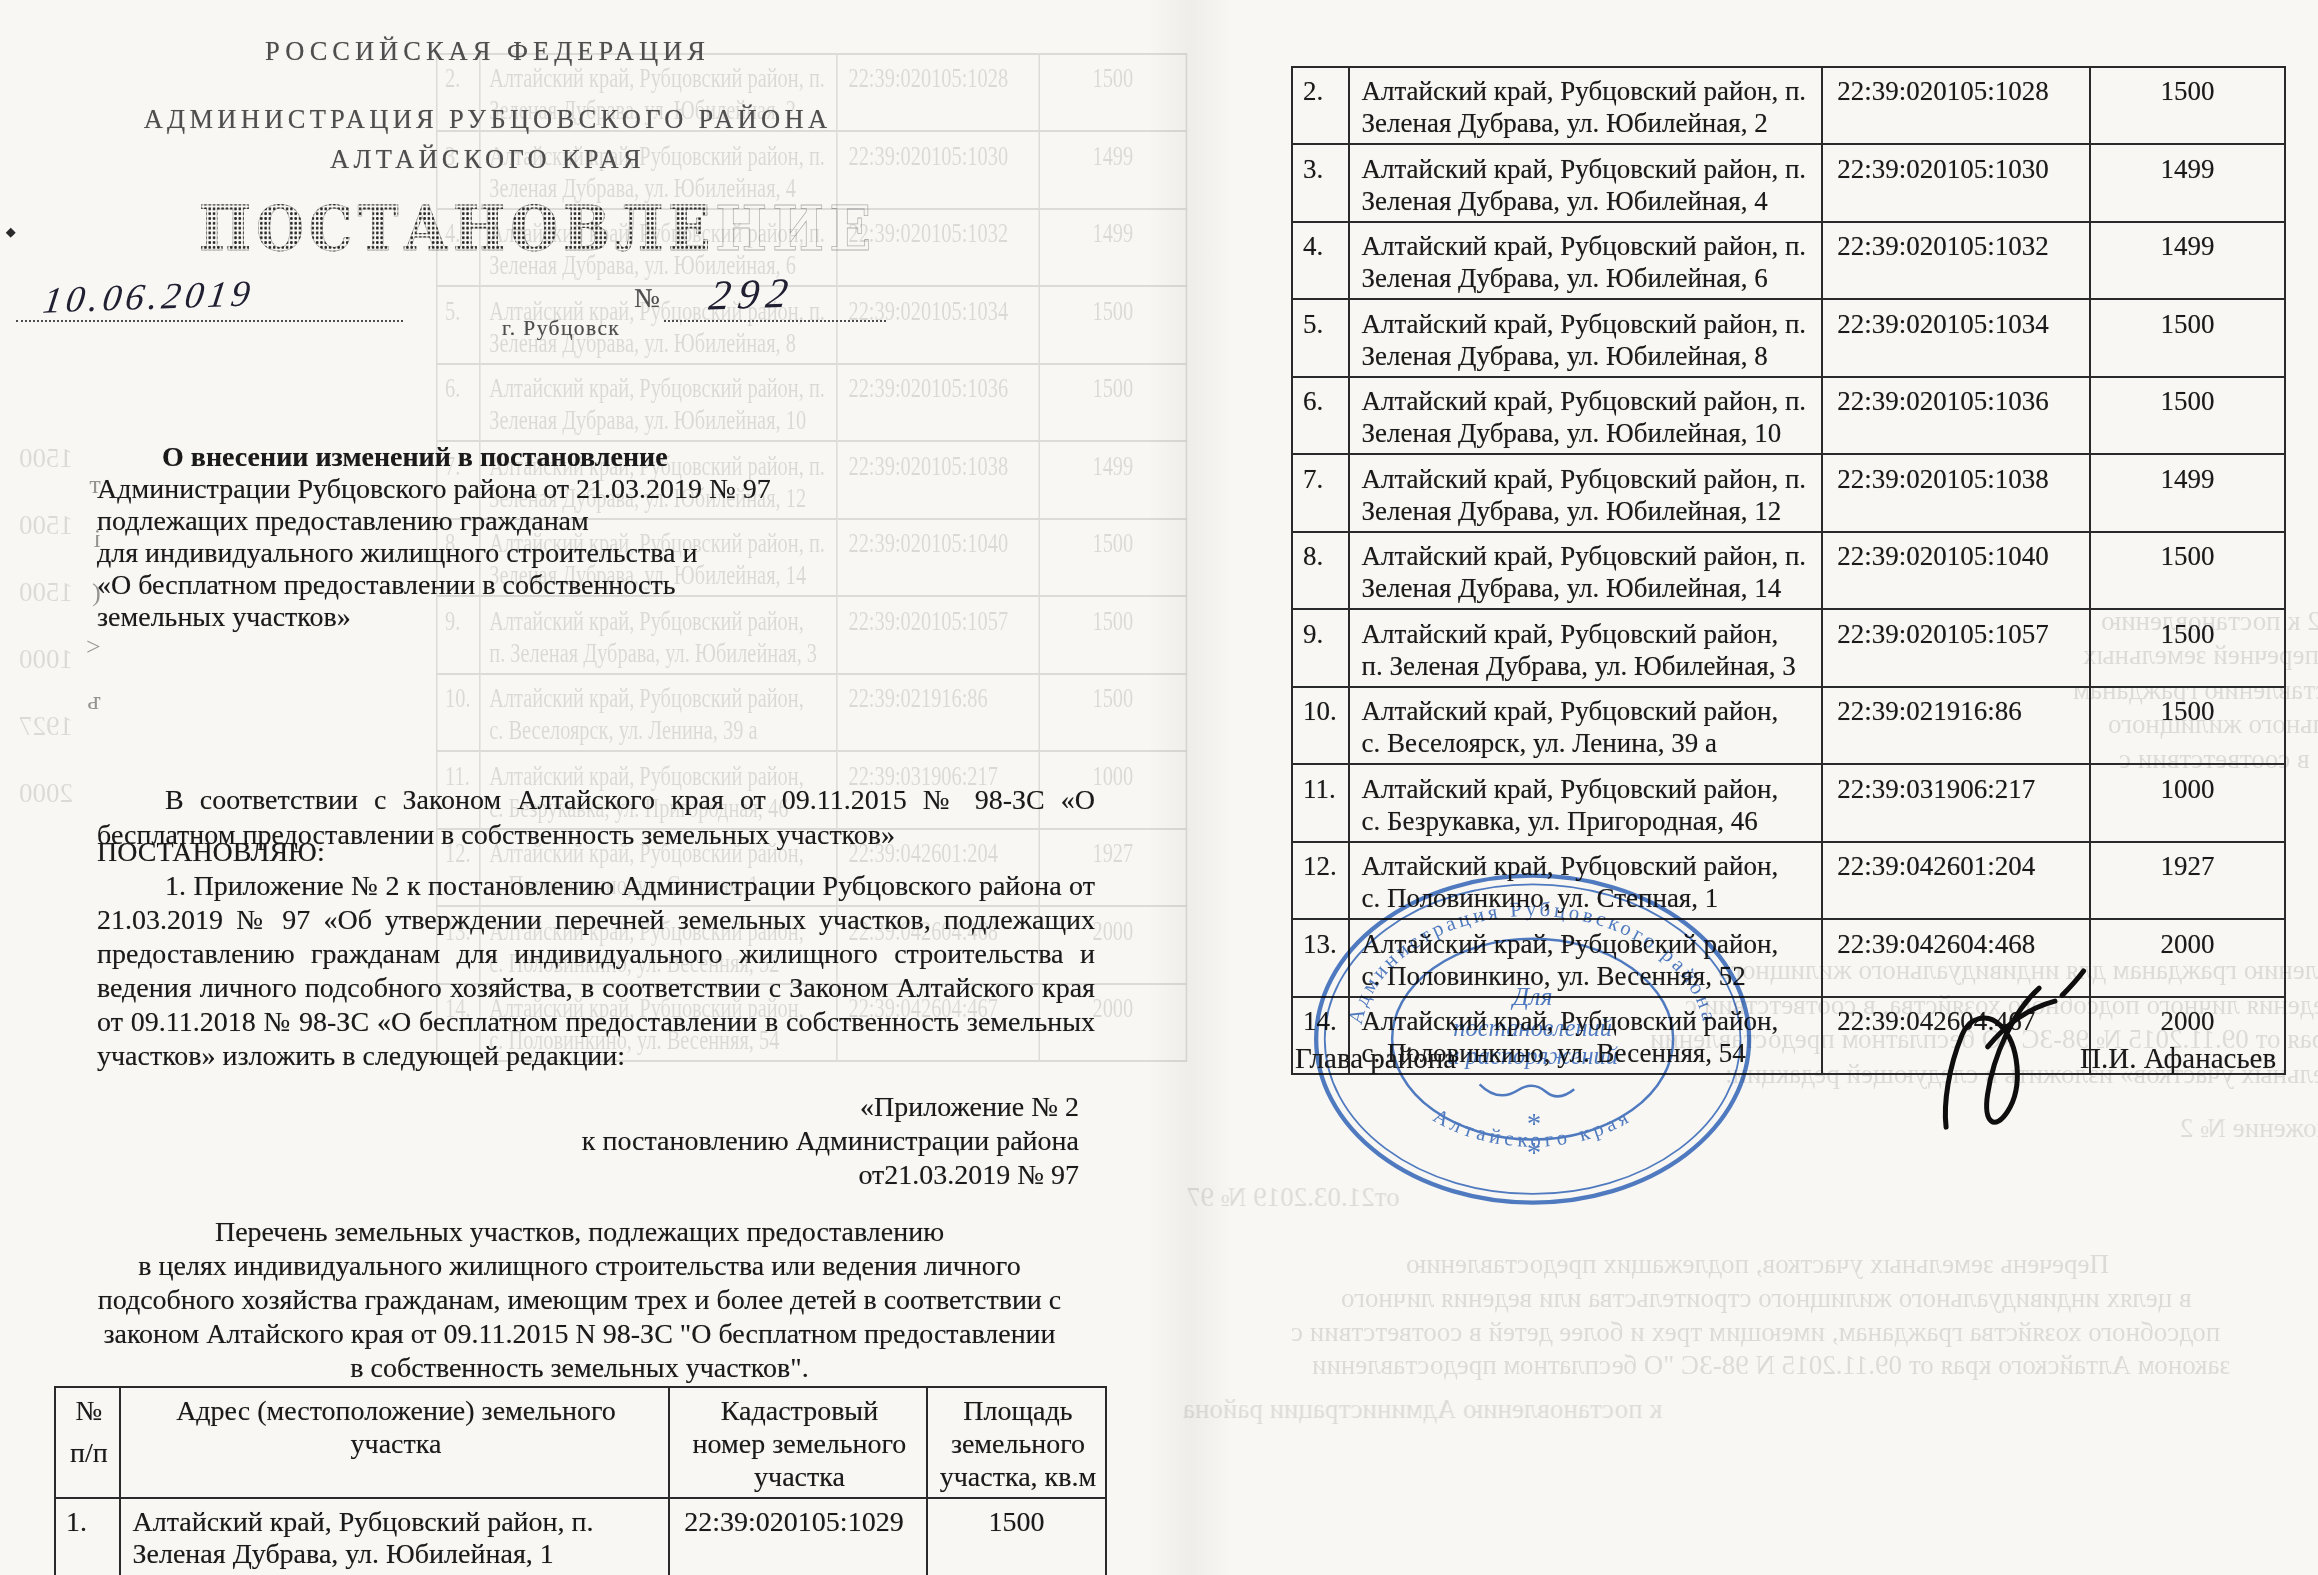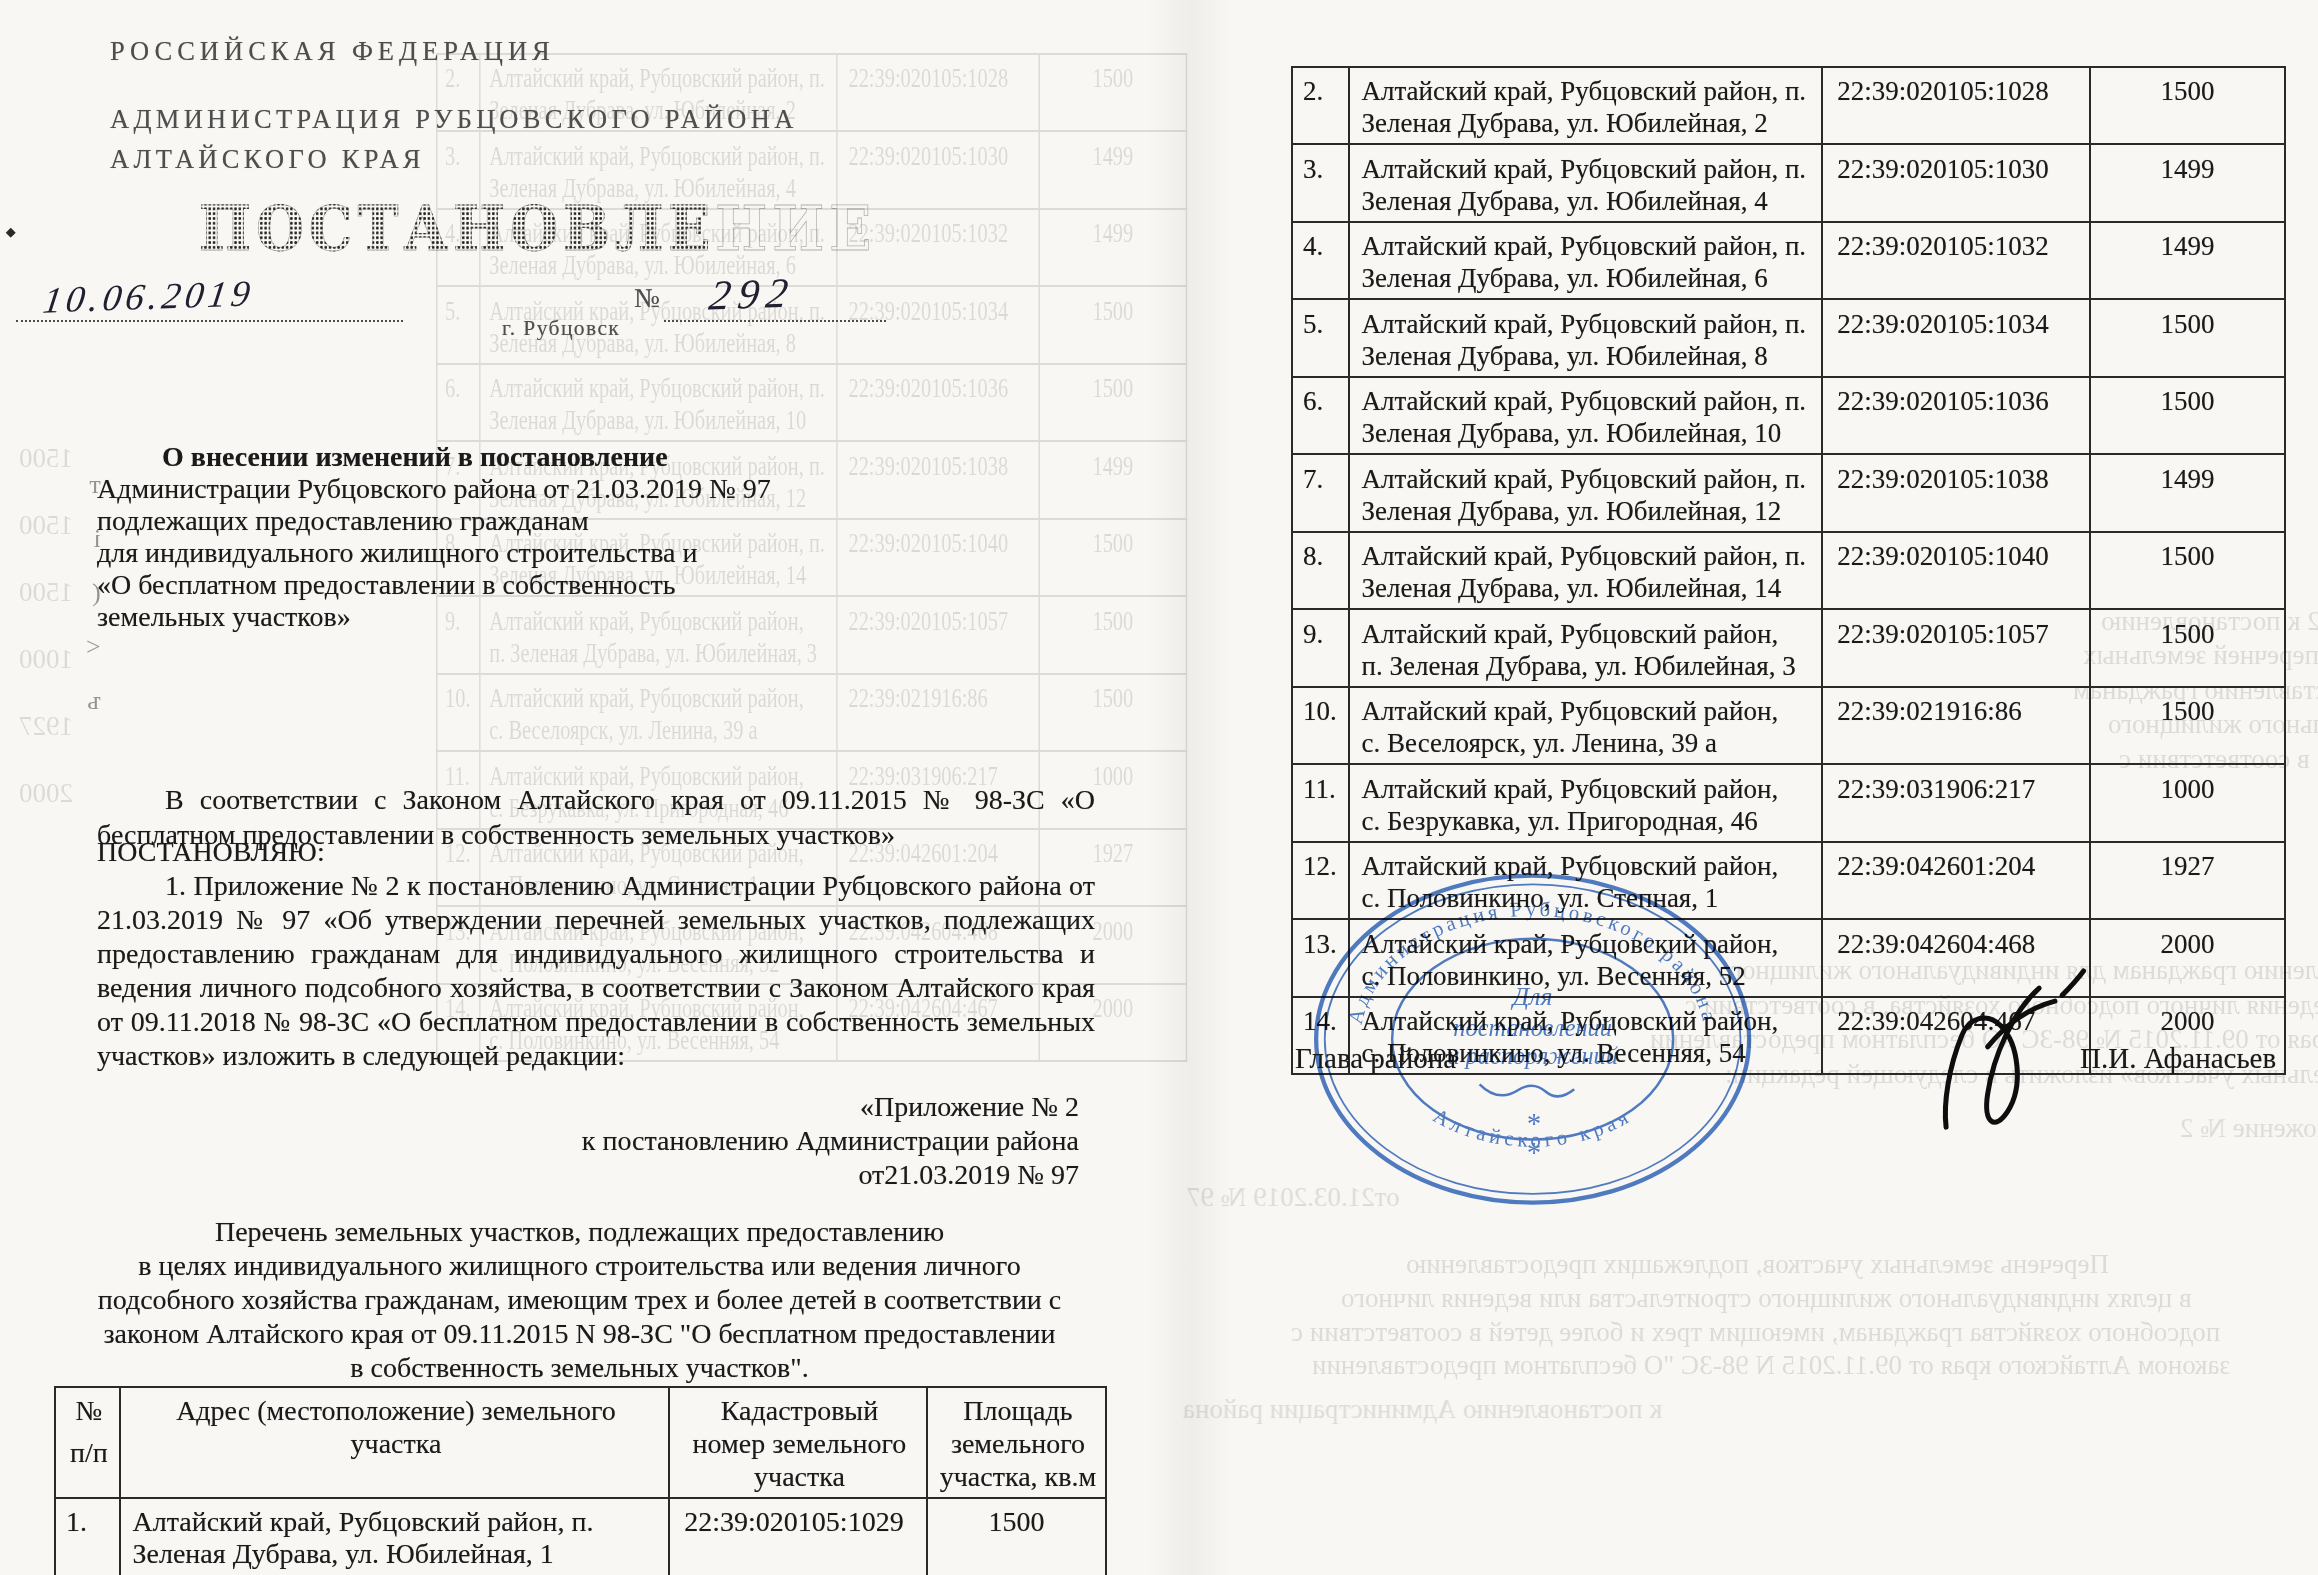--- a/index.html
+++ b/index.html
@@ -9,21 +9,21 @@
     font-family:"Liberation Serif", serif; color:#181818;
   }
   .abs { position:absolute; }
   .nowrap { white-space:nowrap; }
 
   
   .ink  { color:#1a1a1a; text-shadow:0 0 0.7px rgba(30,30,30,.45); }
   .gray { color:#4e4e4e; text-shadow:0 0 0.7px rgba(80,80,80,.5); }
 
   
-  .letterhead { left:110px; top:36px; width:803px; }
+  .letterhead { left:86px; top:36px; width:803px; text-align:center; }
   .lh1 { font-size:26.5px; letter-spacing:5px; }
   .lh2 { font-size:26.5px; letter-spacing:4.3px; margin-top:37px; }
   .lh3 { font-size:26.5px; letter-spacing:4.3px; margin-top:8.6px; }
 
   
   .doc-type {
     left:199px; top:192px; width:516px;
     font-family:"DejaVu Serif", serif; font-weight:bold;
     font-size:55px; letter-spacing:5px; transform:scaleY(1.12); transform-origin:0 0;
     color:rgba(42,42,42,.93);

